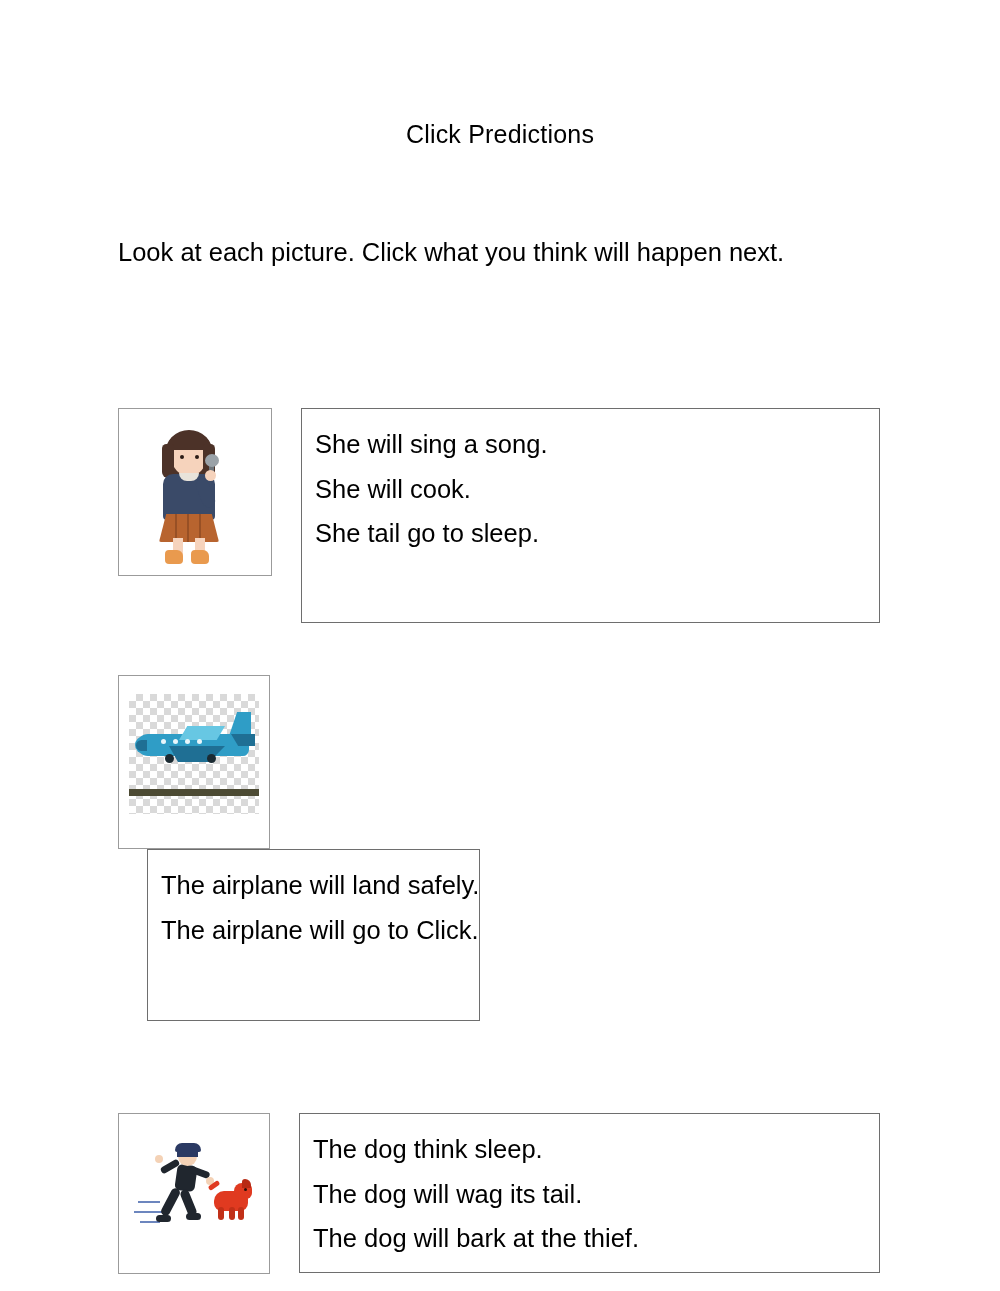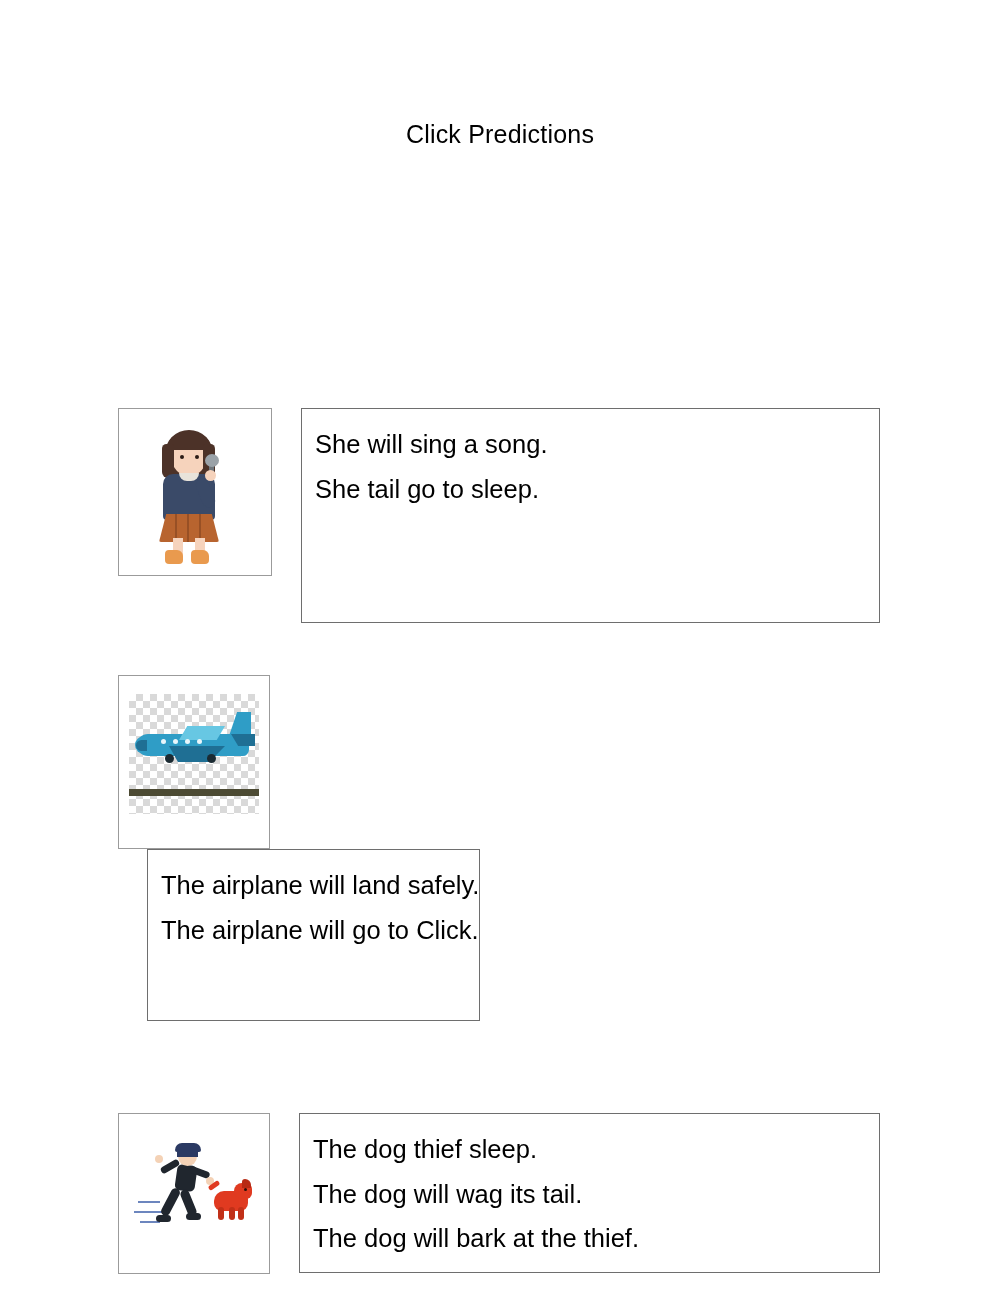--- a/index.html
+++ b/index.html
@@ -293,20 +293,21 @@
     position: absolute; left: 114px; top: 49px; width: 3px; height: 3px; background: #2a1008; border-radius: 50%;
   }
 </style>
 </head>
 <body>
 
 <div class="worksheet">
 
   <div class="title">Click Predictions</div>
 
+  <div class="instructions">Look at each picture.  Click what you think will happen next.</div>
 
   <div class="rows">
 
     <div class="row r1">
       <div class="pic-box p1">
         <div class="pic-inner">
           <div class="girl-art">
             <div class="girl-hair-back"></div>
             <div class="girl-face"></div>
             <div class="girl-bangs"></div>
@@ -326,20 +327,21 @@
             <div class="girl-boot r"></div>
             <div class="girl-arm-r"></div>
             <div class="girl-mic-stick"></div>
             <div class="girl-hand"></div>
             <div class="girl-mic-head"></div>
           </div>
         </div>
       </div>
       <div class="answers a1">
         <div class="answer">She will sing a song.</div>
+        <div class="answer">She will cook.</div>
         <div class="answer">She tail go to sleep.</div>
       </div>
     </div>
 
     <div class="row r2">
       <div class="pic-box p2">
         <div class="plane-scene">
           <div class="plane-art">
             <div class="plane-tail"></div>
             <div class="plane-body"></div>
@@ -389,20 +391,20 @@
             <div class="dog-leg l1"></div>
             <div class="dog-leg l2"></div>
             <div class="dog-leg l3"></div>
             <div class="dog-head"></div>
             <div class="dog-ear"></div>
             <div class="dog-eye"></div>
           </div>
         </div>
       </div>
       <div class="answers a3">
-        <div class="answer">The dog thief sleep.</div>
+        <div class="answer">The dog think sleep.</div>
         <div class="answer">The dog will wag its tail.</div>
         <div class="answer">The dog will bark at the thief.</div>
       </div>
     </div>
 
   </div>
 </div>
 
 </body></html>

